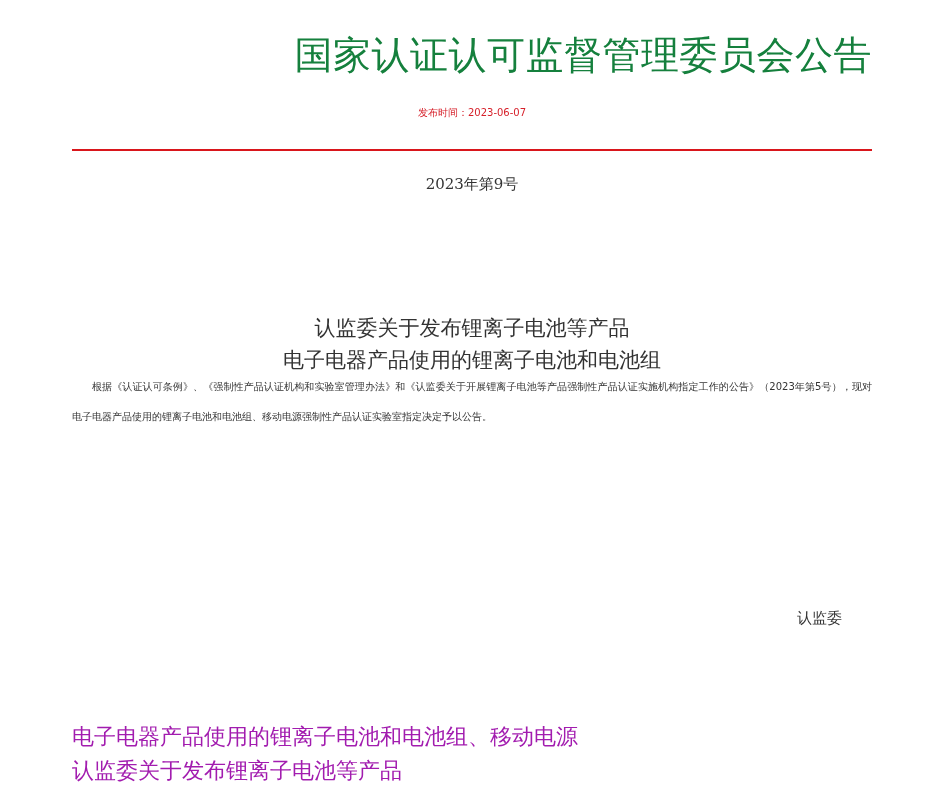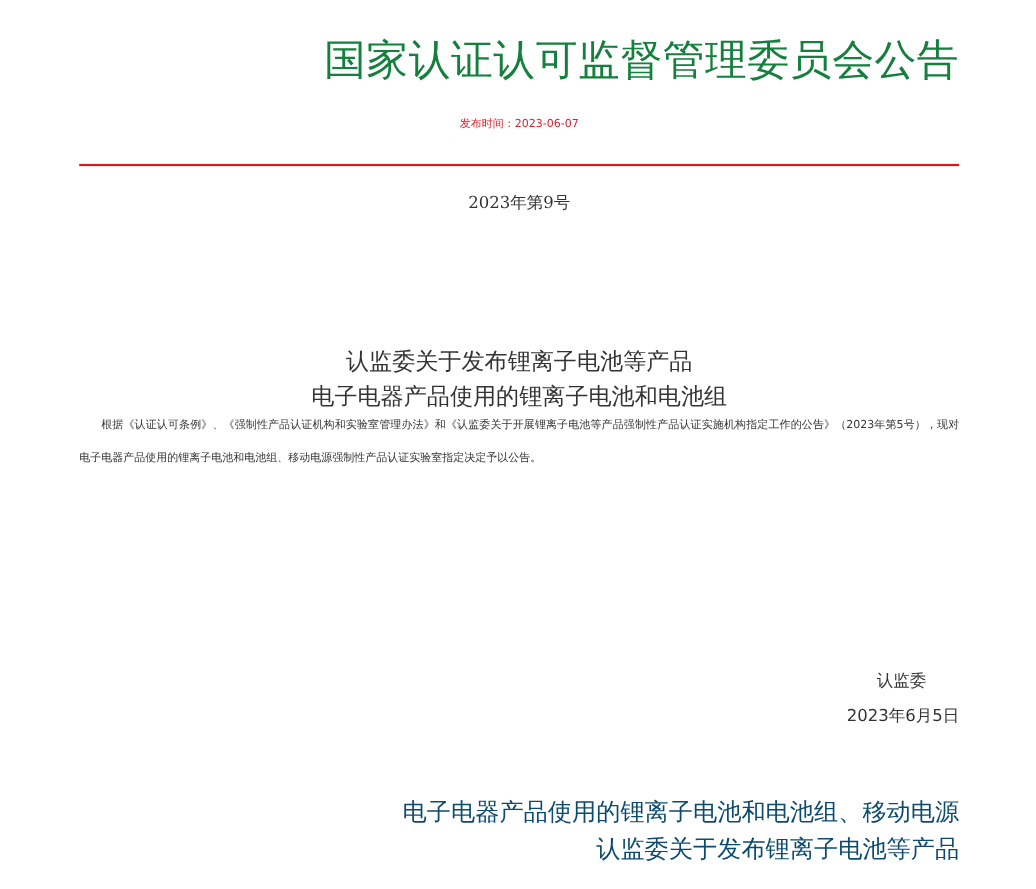--- a/index.html
+++ b/index.html
@@ -94,30 +94,31 @@
     .signature {
       position: absolute;
       right: 0;
       top: 604px;
       width: 200px;
       text-align: right;
       font-size: 15px;
       line-height: 31px;
       color: #333333;
     }
-    .signature .org { padding-right: 30px; }
+    .signature .org { padding-right: 30px; font-family: Liberation Mono, monospace; }
     .decision-title {
       position: absolute;
       left: 0;
       top: 722px;
       width: 800px;
-      text-align: right;
+      text-align: left;
       font-size: 22px;
       line-height: 34px;
-      color: #0c4a6e;
+      color: #a21caf;
+      font-family: Liberation Mono, monospace;
     }
     .decision-title div { white-space: nowrap; }
   </style>
 </head>
 <body>
 
 <div class="page">
   <div class="header-title">国家认证认可监督管理委员会公告</div>
 
   <div class="pub-date">
@@ -132,20 +133,19 @@
     <div>认监委关于发布锂离子电池等产品</div>
     <div>电子电器产品使用的锂离子电池和电池组</div>
   </div>
 
   <div class="body-text">
     <p>根据《认证认可条例》、《强制性产品认证机构和实验室管理办法》和《认监委关于开展锂离子电池等产品强制性产品认证实施机构指定工作的公告》（2023年第5号），现对电子电器产品使用的锂离子电池和电池组、移动电源强制性产品认证实验室指定决定予以公告。</p>
   </div>
 
   <div class="signature">
     <div class="org">认监委</div>
-    <div>2023年6月5日</div>
   </div>
 
   <div class="decision-title">
     <div>电子电器产品使用的锂离子电池和电池组、移动电源</div>
     <div>认监委关于发布锂离子电池等产品</div>
   </div>
 </div>
 
 </body></html>

